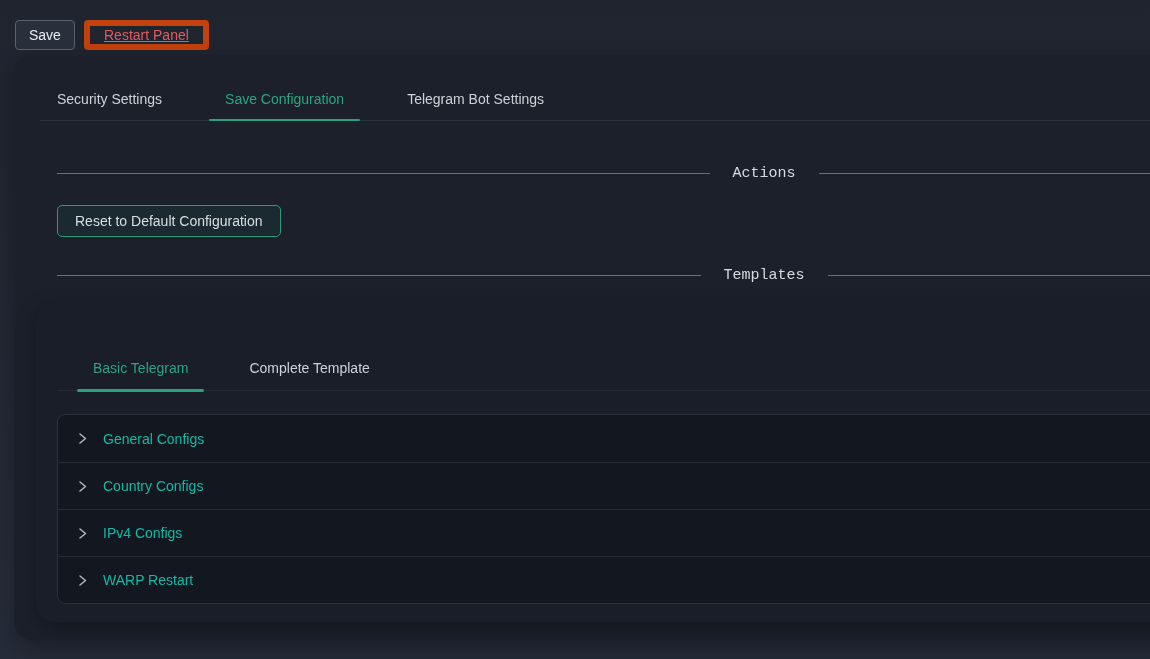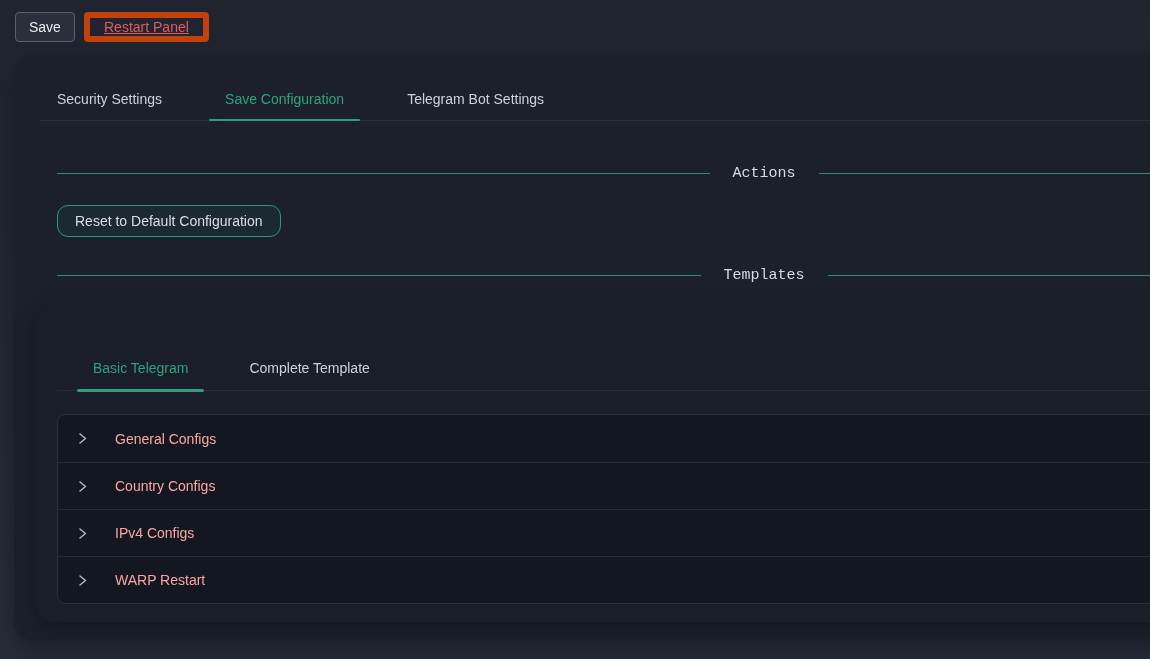--- a/index.html
+++ b/index.html
@@ -5,21 +5,21 @@
   * { margin:0; padding:0; box-sizing:border-box; }
   html,body { width:1150px; height:659px; overflow:hidden; }
   body {
     position:relative;
     font-family:"Liberation Sans", sans-serif;
     background:linear-gradient(180deg,#20242f 0%, #272c3a 100%);
     color:#e5e7ea;
   }
 
   
-  .topbar { position:absolute; left:0; top:0; width:100%; height:55px; }
+  .topbar { position:absolute; left:0; top:8px; width:100%; height:55px; }
   .btn { display:inline-flex; align-items:center; justify-content:center;
          height:30px; border-radius:4px; font-size:14px; cursor:pointer;
          font-family:"Liberation Sans", sans-serif; }
   .btn-save { position:absolute; left:15px; top:12px; padding:0 13px;
               background:#2a303b; border:1px solid #5a616c; color:#e9ebee; }
   .btn-restart { position:absolute; left:84px; top:12px; padding:7px 14px;
                  background:transparent; border:6px solid #c2410c; color:#e25b5e;text-decoration:underline; }
 
   
   .main-card { position:absolute; left:14px; top:55px; width:1500px; height:585px;
@@ -35,21 +35,21 @@
                        height:2px; background:#2aa07b; border-radius:1px; }
 
   
   .divider { display:flex; align-items:center; margin:0 43px; }
   .divider::before, .divider::after { content:''; flex:1; height:1px; background:#2b9173; }
   .divider-label { padding:0 23px; font-size:15px; color:#d7dade; white-space:nowrap;font-family:Liberation Mono, monospace; }
   .divider.actions { margin-top:44px; }
   .divider.templates { margin-top:30px; }
 
   
-  .btn-reset { margin:23px 0 0 43px; height:32px; padding:0 17px; border-radius:11px;
+  .btn-reset { margin:23px 0 0 43px; height:32px; padding:0 17px; border-radius:5px;
                background:rgba(42,160,123,0.08); border:1px solid #2d9a77;
                color:#dbdee1; font-size:14px; }
 
   
   .inner-card { margin:16px 22px 0; height:322px; background:#191e29; border-radius:18px;
                 box-shadow:0 8px 20px rgba(0,0,0,.26); padding-top:58px; }
 
   .inner-tabs-row { margin:0 21px; padding-left:20px; display:flex; gap:29px;
                     border-bottom:1px solid #262c36; }
   .itab { position:relative; padding:0 16px 12px; font-size:14px; line-height:20px;
@@ -59,21 +59,21 @@
                         height:3px; background:#2aa07b; border-radius:2px; }
 
   
   .accordion { margin:23px 21px 0; background:#13171f; border:1px solid #2b313c;
                border-radius:8px; overflow:hidden; }
   .acc-row { height:47px; display:flex; align-items:center; padding-left:18px;
              border-top:1px solid #262c35; cursor:pointer; }
   .acc-row:first-child { border-top:none; }
   .acc-chevron { display:inline-flex; width:13px; height:13px; color:#b3b8bf; flex:0 0 auto; }
   .acc-chevron svg { width:13px; height:13px; }
-  .acc-label { margin-left:26px; font-size:14px; color:#fca5a5; }
+  .acc-label { margin-left:14px; font-size:14px; color:#14b8a6; }
 </style>
 </head>
 <body>
 
 <div class="topbar">
   <button class="btn btn-save">Save</button>
   <button class="btn btn-restart">Restart Panel</button>
 </div>
 
 <div class="main-card">

